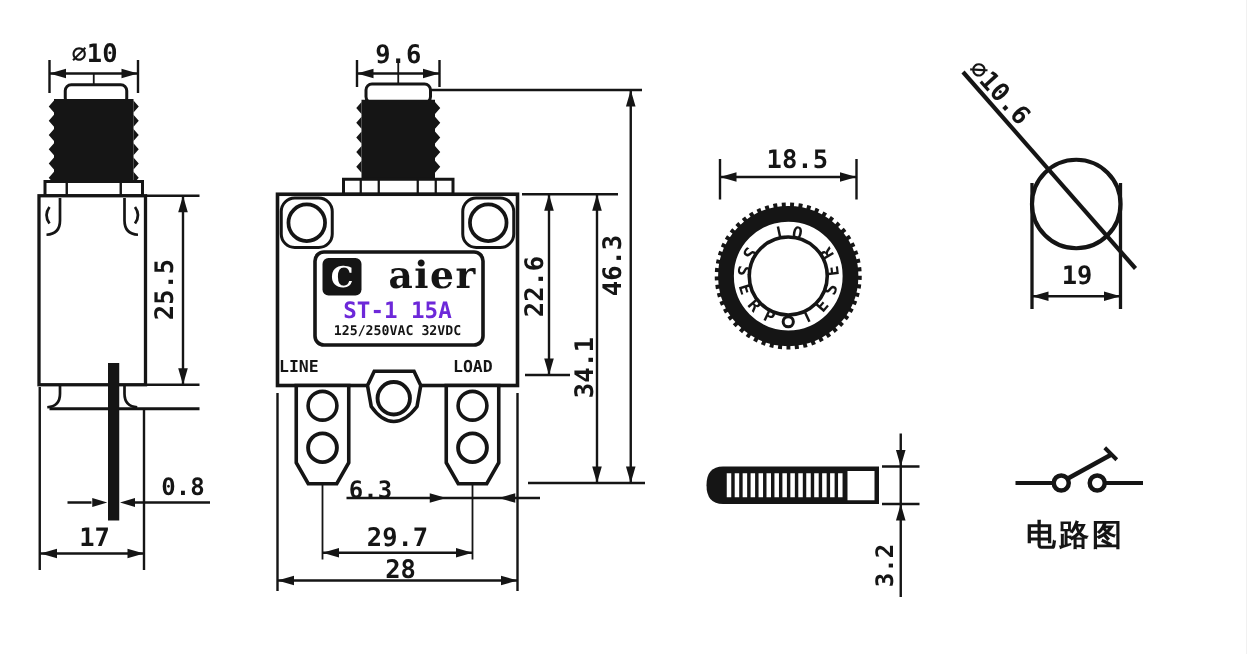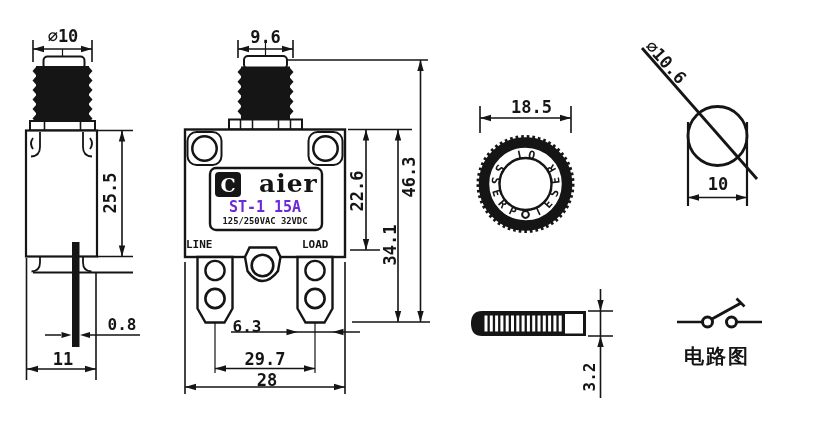--- a/index.html
+++ b/index.html
@@ -164,21 +164,21 @@
     <circle class="s fw" stroke-width="3" cx="707.5" cy="322" r="5"></circle>
     <circle class="s fw" stroke-width="3" cx="731.5" cy="322" r="5"></circle>
     <path class="s" stroke-width="3" d="M711,319.5 L741,303"></path>
     <path class="s" stroke-width="2.6" d="M736.5,298.5 L744.5,306.5"></path>
   </g>
 </svg>
 
 <div class="txt" style="left:36px;top:26px;width:54px;">∅10</div>
 <div class="txt rot" style="left:84px;top:183px;width:52px;height:20px;">25.5</div>
 <div class="txt t16" style="left:98px;top:315px;width:48px;">0.8</div>
-<div class="txt" style="left:44px;top:349px;width:38px;">11</div>
+<div class="txt" style="left:44px;top:349px;width:38px;">17</div>
 
 <div class="txt" style="left:243px;top:27px;width:45px;">9.6</div>
 <div class="txt rot" style="left:331px;top:181px;width:52px;height:20px;">22.6</div>
 <div class="txt rot" style="left:364px;top:235px;width:52px;height:20px;">34.1</div>
 <div class="txt rot" style="left:383px;top:167px;width:52px;height:20px;">46.3</div>
 <div class="txt t16" style="left:224px;top:317px;width:46px;">6.3</div>
 <div class="txt" style="left:239px;top:349px;width:52px;">29.7</div>
 <div class="txt" style="left:249px;top:370px;width:36px;">28</div>
 
 <div class="logo-box">C</div>
@@ -186,17 +186,17 @@
 <div class="model">ST-1 15A</div>
 <div class="rating">125/250VAC 32VDC</div>
 <div class="term" style="left:186px;width:40px;">LINE</div>
 <div class="term" style="left:302px;width:40px;">LOAD</div>
 
 <div class="txt" style="left:499px;top:97px;width:53px;text-align:right;">18.5</div>
 
 <div class="txt rot t16" style="left:566px;top:367px;width:48px;height:20px;">3.2</div>
 
 <div class="txt rotd" style="left:636px;top:52px;width:60px;">∅10.6</div>
-<div class="txt" style="left:700px;top:174px;width:36px;">10</div>
+<div class="txt" style="left:700px;top:174px;width:36px;">19</div>
 
 <div class="txt zh" style="left:657px;top:343px;width:120px;">电路图</div>
 
 </div>
 
 </body></html>

